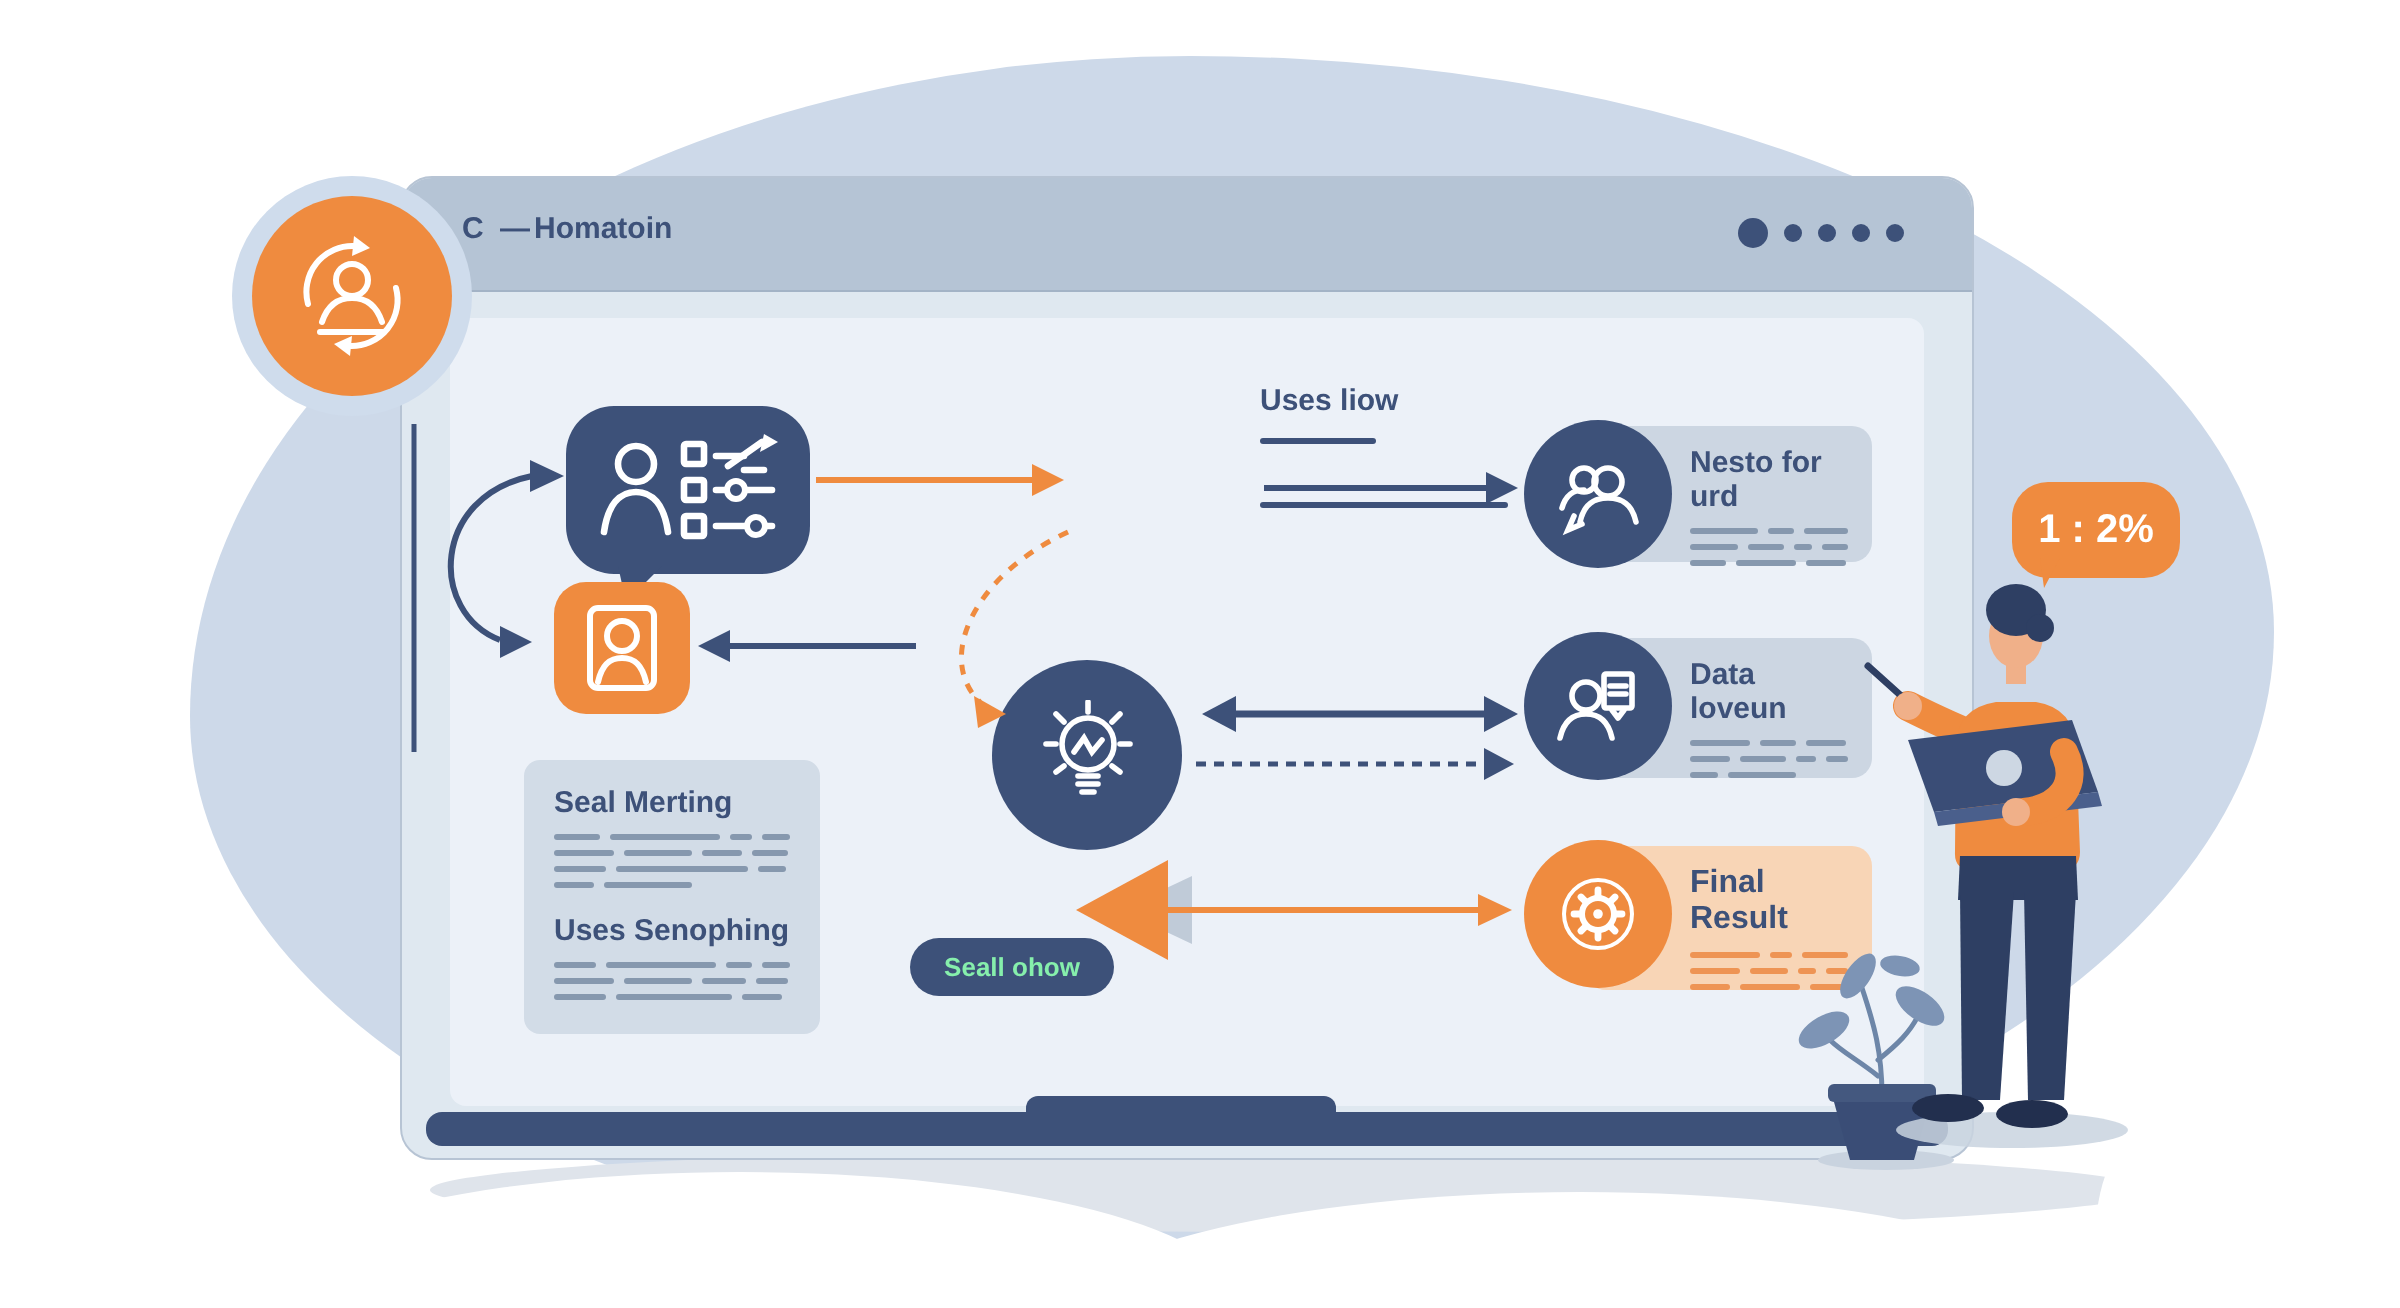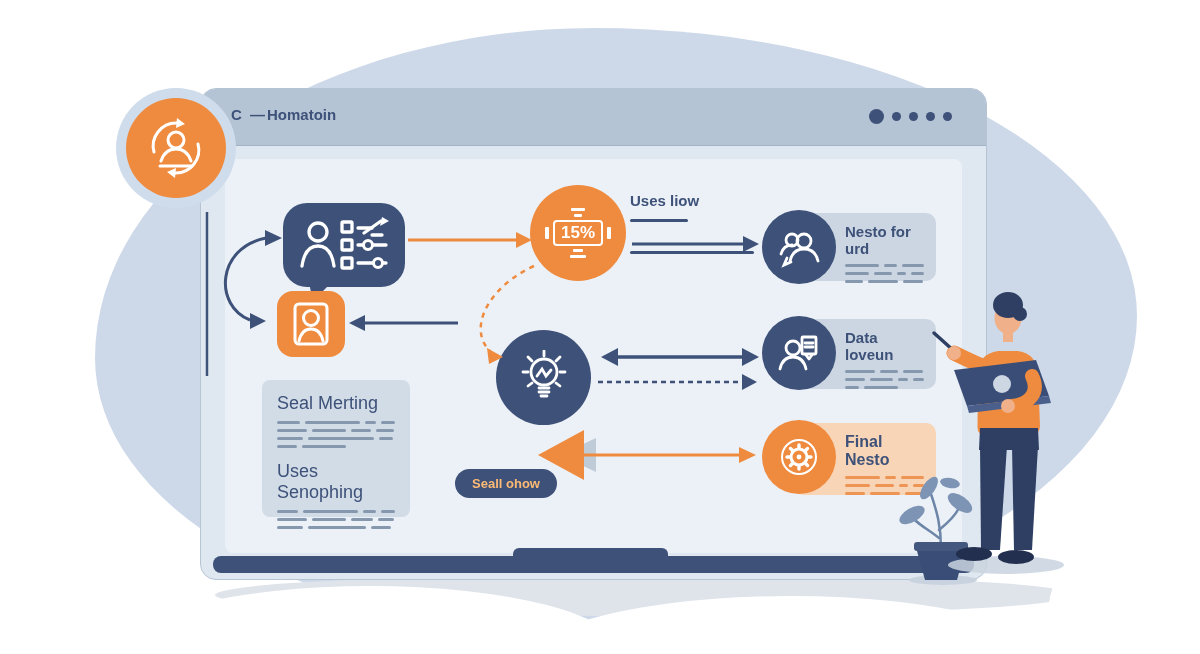--- a/index.html
+++ b/index.html
@@ -56,25 +56,25 @@
   .fc-circle{position:absolute;left:0;top:0;width:74px;height:74px;border-radius:50%;background:#3d5179;
              display:flex;align-items:center;justify-content:center;}
   .fc-circle.orange{background:#ef8b3f;}
   .fc-title{font-size:15px;font-weight:bold;margin:0 0 7px 0;color:#3d5179;}
   .sk-row{display:flex;gap:5px;margin-bottom:5px;}
   .sk{height:3px;border-radius:2px;background:#8698ae;}
   .sk.o{background:#ee9454;}
   
   .notes-panel{position:absolute;left:262px;top:380px;width:148px;height:137px;background:#d2dce7;border-radius:8px;
                padding:13px 15px;box-sizing:border-box;}
-  .np-heading{font-size:18px;font-weight:normal;margin:0 0 7px 0;}
+  .np-heading{font-size:15px;font-weight:bold;margin:0 0 7px 0;}
   .np-sec2{margin-top:13px;}
   
   .pill-btn{position:absolute;left:455px;top:469px;width:102px;height:29px;background:#3d5179;border:none;border-radius:15px;
-            color:#fdba74;font-size:13px;font-weight:bold;font-family:"Liberation Sans",sans-serif;
+            color:#86efac;font-size:13px;font-weight:bold;font-family:"Liberation Sans",sans-serif;
             display:flex;align-items:center;justify-content:center;cursor:pointer;}
   
   .arrows{position:absolute;left:0;top:0;pointer-events:none;}
   .plant{position:absolute;left:893px;top:468px;}
   .person{position:absolute;left:918px;top:278px;}
   .speech{position:absolute;left:1006px;top:241px;width:84px;height:48px;background:#ef8b3f;border-radius:18px;
           display:flex;align-items:center;justify-content:center;color:#fff;font-size:20px;font-weight:bold;}
   .speech:after{content:'';position:absolute;left:14px;bottom:-13px;width:0;height:0;
                 border:8px solid transparent;border-top:15px solid #ef8b3f;border-left-width:2px;}
 </style>
@@ -145,27 +145,20 @@
   <div class="avatar-tile">
     <svg width="40" height="46" viewBox="0 0 40 46">
       <g stroke="#fff" stroke-width="3" fill="none" stroke-linecap="round">
         <rect x="4" y="3" width="32" height="40" rx="4"></rect>
         <circle cx="20" cy="17" r="7.5"></circle>
         <path d="M 8 40 C 10 31 14 28 20 28 C 26 28 30 31 32 40"></path>
       </g>
     </svg>
   </div>
 
-  <div class="pct-node">
-    <div class="pct-deco" style="width:14px;height:3px;"></div>
-    <div class="pct-deco" style="width:8px;height:3px;"></div>
-    <span class="pct-badge">15%</span>
-    <div class="pct-deco" style="width:10px;height:3px;"></div>
-    <div class="pct-deco" style="width:16px;height:3px;"></div>
-  </div>
 
   <div class="use-flow">Uses liow</div>
   <div class="uf-line1"></div>
   <div class="uf-line2"></div>
 
   <div class="idea-node">
     <svg width="52" height="56" viewBox="0 0 52 56">
       <g stroke="#fff" stroke-width="2.8" fill="none" stroke-linecap="round">
         <circle cx="26" cy="22" r="13"></circle>
         <path d="M 19 26 L 24 19 L 28 26 L 33 20"></path>
@@ -244,21 +237,21 @@
           <line x1="29" y1="12" x2="37" y2="12"></line>
           <line x1="29" y1="16" x2="37" y2="16"></line>
           <path d="M 30 24 L 33 28 L 36 24"></path>
         </g>
       </svg>
     </div>
   </div>
 
   <div class="flow-card" style="top:420px;height:78px;">
     <div class="fc-body orange">
-      <p class="fc-title" style="font-size:16px;">Final Nesto</p>
+      <p class="fc-title" style="font-size:16px;">Final Result</p>
       <div class="sk-row">
           <span class="sk o" style="width:36px"></span>
           <span class="sk o" style="width:12px"></span>
           <span class="sk o" style="width:24px"></span>
         </div>
       <div class="sk-row">
           <span class="sk o" style="width:28px"></span>
           <span class="sk o" style="width:22px"></span>
           <span class="sk o" style="width:10px"></span>
           <span class="sk o" style="width:12px"></span>
@@ -389,14 +382,17 @@
     <circle cx="84" cy="106" r="9" fill="#cdd7e3"></circle>
     <path d="M 114 98 C 122 114 112 126 94 128" stroke="#ef8b3f" stroke-width="14" fill="none" stroke-linecap="round"></path>
     <circle cx="90" cy="128" r="7" fill="#f0b089"></circle>
     <path d="M 62 150 L 120 150 L 121 172 L 61 172 Z" fill="#2e3f63"></path>
     <polygon points="62,168 89,168 82,272 63,272" fill="#2e3f63"></polygon>
     <polygon points="94,168 120,168 114,272 96,272" fill="#2e3f63"></polygon>
     <ellipse cx="56" cy="276" rx="18" ry="7" fill="#222f4e"></ellipse>
     <ellipse cx="98" cy="279" rx="18" ry="7" fill="#222f4e"></ellipse>
   </svg>
 
+  <div class="speech">
+    <span>1 : 2%</span>
+  </div>
 
 </div>
 
 </body></html>

